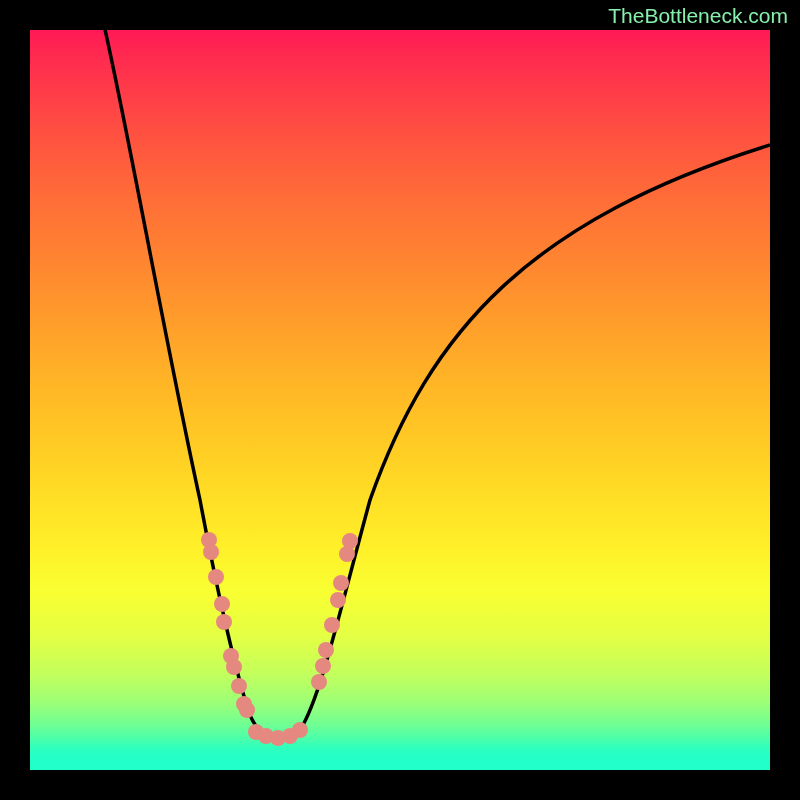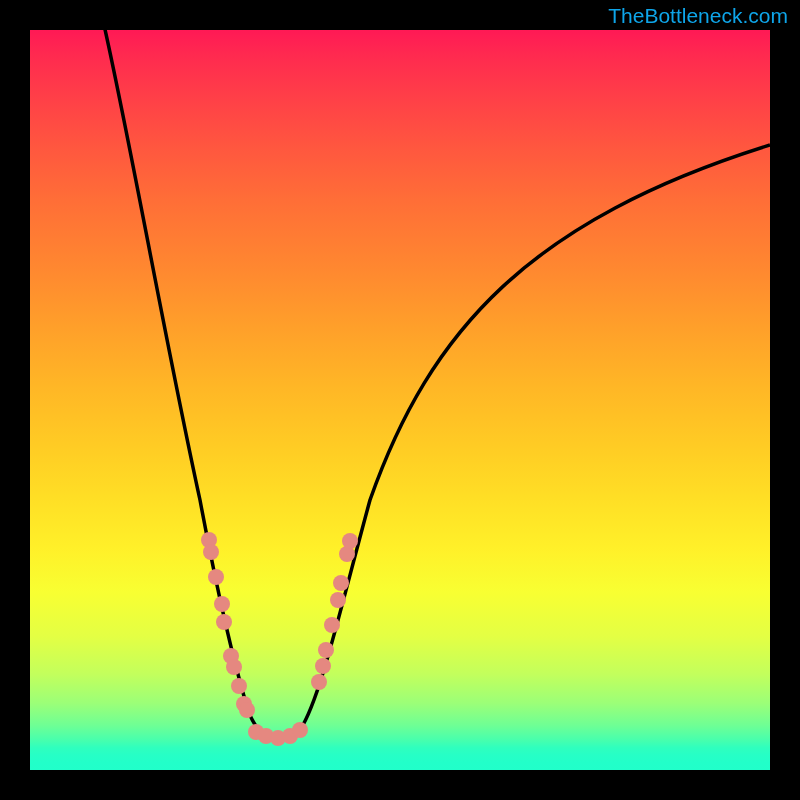--- a/index.html
+++ b/index.html
@@ -11,21 +11,21 @@
       width: 800px;
       height: 800px;
       background: #000;
       position: relative;
       overflow: hidden;
     }
     .watermark {
       position: absolute;
       top: 4px;
       right: 12px;
-      color: #0ea5e9;
+      color: #86efac;
       font-family: Arial, sans-serif;
       font-size: 21px;
       font-weight: 500;
       z-index: 10;
     }
     .plot-area {
       position: absolute;
       top: 30px;
       left: 30px;
       width: 740px;

